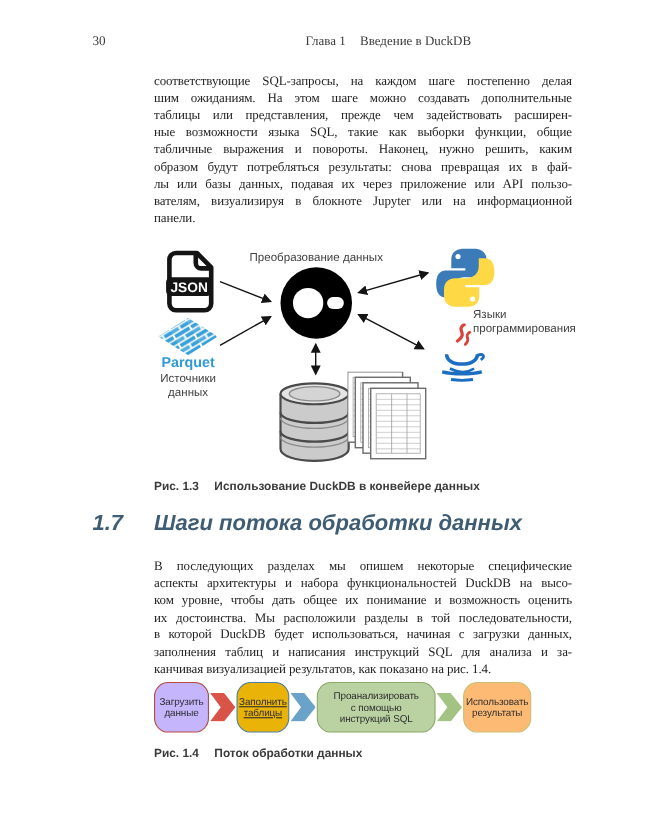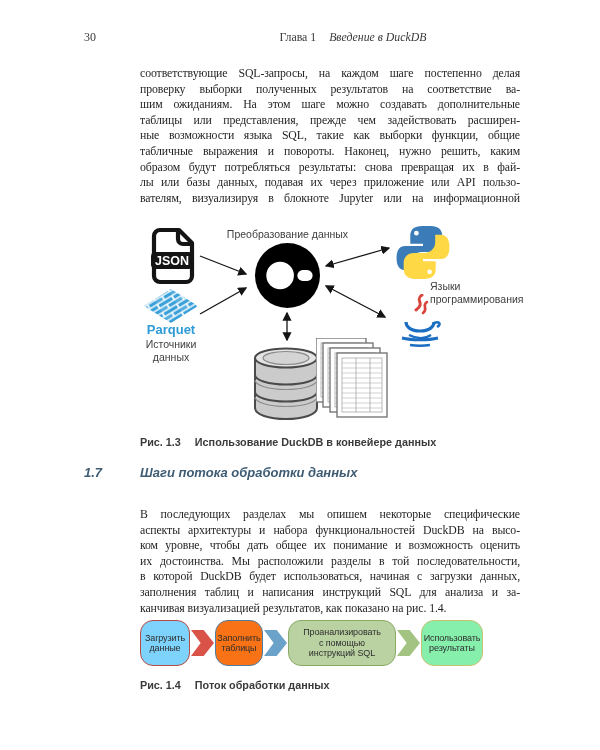--- a/index.html
+++ b/index.html
@@ -3,21 +3,21 @@
 <meta charset="utf-8">
 <style>
   html,body{margin:0;padding:0;background:#ffffff;}
   .page{position:relative;width:600px;height:750px;background:#ffffff;overflow:hidden;
         font-family:"Liberation Serif",serif;}
   
   .pagenum{position:absolute;left:84px;top:30px;font-size:12px;color:#3a3a3a;}
   .running-head{position:absolute;left:140px;top:30px;width:380px;text-align:center;
         font-size:11.8px;color:#3a3a3a;}
   .rh-chapter{margin-right:13px;padding-left:46px;}
-  .rh-title{font-style:italic;}
+  .rh-title{}
   
   .para{position:absolute;left:140px;width:380px;font-size:11.8px;line-height:15.6px;
         color:#1f1f1f;letter-spacing:-0.1px;}
   .p1{top:66px;}
   .p2{top:507px;}
   .tline{text-align:justify;text-align-last:justify;white-space:nowrap;}
   .tline.last{text-align-last:left;}
   
   .fig13{position:absolute;left:140px;top:222px;width:380px;height:212px;}
   .fig13 .arrows{position:absolute;left:0;top:0;width:380px;height:212px;}
@@ -38,21 +38,21 @@
   .db-icon{left:112px;top:124px;}
   .docs-icon{left:176px;top:116px;}
   
   .caption{position:absolute;left:140px;font-family:"Liberation Sans",sans-serif;
        font-weight:bold;font-size:10.8px;color:#3a3a3a;}
   .cap13{top:436px;}
   .cap14{top:679px;}
   .cap-num{margin-right:14px;margin-top:47px;}
   
   .sec-num,.sec-title{position:absolute;top:465px;font-family:"Liberation Sans",sans-serif;
-       font-weight:bold;font-style:italic;font-size:13px;text-align:center;}
+       font-weight:bold;font-style:italic;font-size:20px;text-align:center;}
   .sec-num{left:84px;}
   .sec-title{left:140px;}
   
   .fig14{position:absolute;left:140px;top:620px;width:380px;height:46px;display:flex;
        align-items:stretch;gap:1px;}
   .fbox{border:1.5px solid;border-radius:13px;display:flex;align-items:center;justify-content:center;
        font-family:"Liberation Sans",sans-serif;font-size:9px;line-height:10.5px;color:#2e2e2e;
        text-align:center;white-space:pre-line;box-sizing:border-box;letter-spacing:-0.1px;}
   .fbox1{width:50px;} .fbox2{width:48px;} .fbox3{width:108px;} .fbox4{width:62px;}
   .chev{width:23px;height:26px;margin-top:10px;flex:0 0 auto;
@@ -63,28 +63,28 @@
 
 <div class="page">
 
   <div class="pagenum">30</div>
   <div class="running-head">
     <span class="rh-chapter">Глава 1</span><span class="rh-title">Введение в DuckDB</span>
   </div>
 
   <div class="para p1">
       <div class="tline">соответствующие SQL-запросы, на каждом шаге постепенно делая</div>
-      <div class="tline">проверку выборки полученных результатов на соответствие ва-</div>
       <div class="tline">шим ожиданиям. На этом шаге можно создавать дополнительные</div>
       <div class="tline">таблицы или представления, прежде чем задействовать расширен-</div>
       <div class="tline">ные возможности языка SQL, такие как выборки функции, общие</div>
       <div class="tline">табличные выражения и повороты. Наконец, нужно решить, каким</div>
       <div class="tline">образом будут потребляться результаты: снова превращая их в фай-</div>
       <div class="tline">лы или базы данных, подавая их через приложение или API пользо-</div>
       <div class="tline">вателям, визуализируя в блокноте Jupyter или на информационной</div>
+      <div class="tline last">панели.</div>
     </div>
 
   <div class="fig13">
     <svg class="arrows" viewBox="0 0 380 212">
       <defs>
         <marker id="ah" viewBox="0 0 10 10" refX="8.5" refY="5" markerWidth="7" markerHeight="7" orient="auto-start-reverse">
           <path d="M0 0 L10 5 L0 10 z" fill="#141414"></path>
         </marker>
       </defs>
       <g stroke="#141414" stroke-width="1.3">
@@ -198,37 +198,37 @@
       <div class="tline">В последующих разделах мы опишем некоторые специфические</div>
       <div class="tline">аспекты архитектуры и набора функциональностей DuckDB на высо-</div>
       <div class="tline">ком уровне, чтобы дать общее их понимание и возможность оценить</div>
       <div class="tline">их достоинства. Мы расположили разделы в той последовательности,</div>
       <div class="tline">в которой DuckDB будет использоваться, начиная с загрузки данных,</div>
       <div class="tline">заполнения таблиц и написания инструкций SQL для анализа и за-</div>
       <div class="tline last">канчивая визуализацией результатов, как показано на рис. 1.4.</div>
     </div>
 
   <div class="fig14">
-    <div class="fbox fbox1" style="background-color: #7dd3fc; border-color: rgb(184, 74, 66);">
+    <div class="fbox fbox1" style="background-color: #c4b5fd; border-color: rgb(184, 74, 66);">
       <span>Загрузить
 данные</span>
     </div>
     <div class="chev" style="background-color: rgb(217, 83, 73);"></div>
-    <div class="fbox fbox2" style="background-color: #f97316; border-color: rgb(77, 126, 163);">
+    <div class="fbox fbox2" style="background-color: #eab308; border-color: rgb(77, 126, 163); text-decoration: underline;">
       <span>Заполнить
 таблицы</span>
     </div>
     <div class="chev" style="background-color: rgb(107, 162, 201);"></div>
     <div class="fbox fbox3" style="background-color: rgb(186, 209, 162); border-color: rgb(138, 170, 103);">
       <span>Проанализировать
 с помощью
 инструкций SQL</span>
     </div>
     <div class="chev" style="background-color: rgb(163, 195, 131);"></div>
-    <div class="fbox fbox4" style="background-color: #86efac; border-color: rgb(200, 193, 115);">
+    <div class="fbox fbox4" style="background-color: #fdba74; border-color: rgb(200, 193, 115);">
       <span>Использовать
 результаты</span>
     </div>
   </div>
 
   <div class="caption cap14">
     <span class="cap-num">Рис. 1.4</span><span class="cap-text">Поток обработки данных</span>
   </div>
 
 </div>

